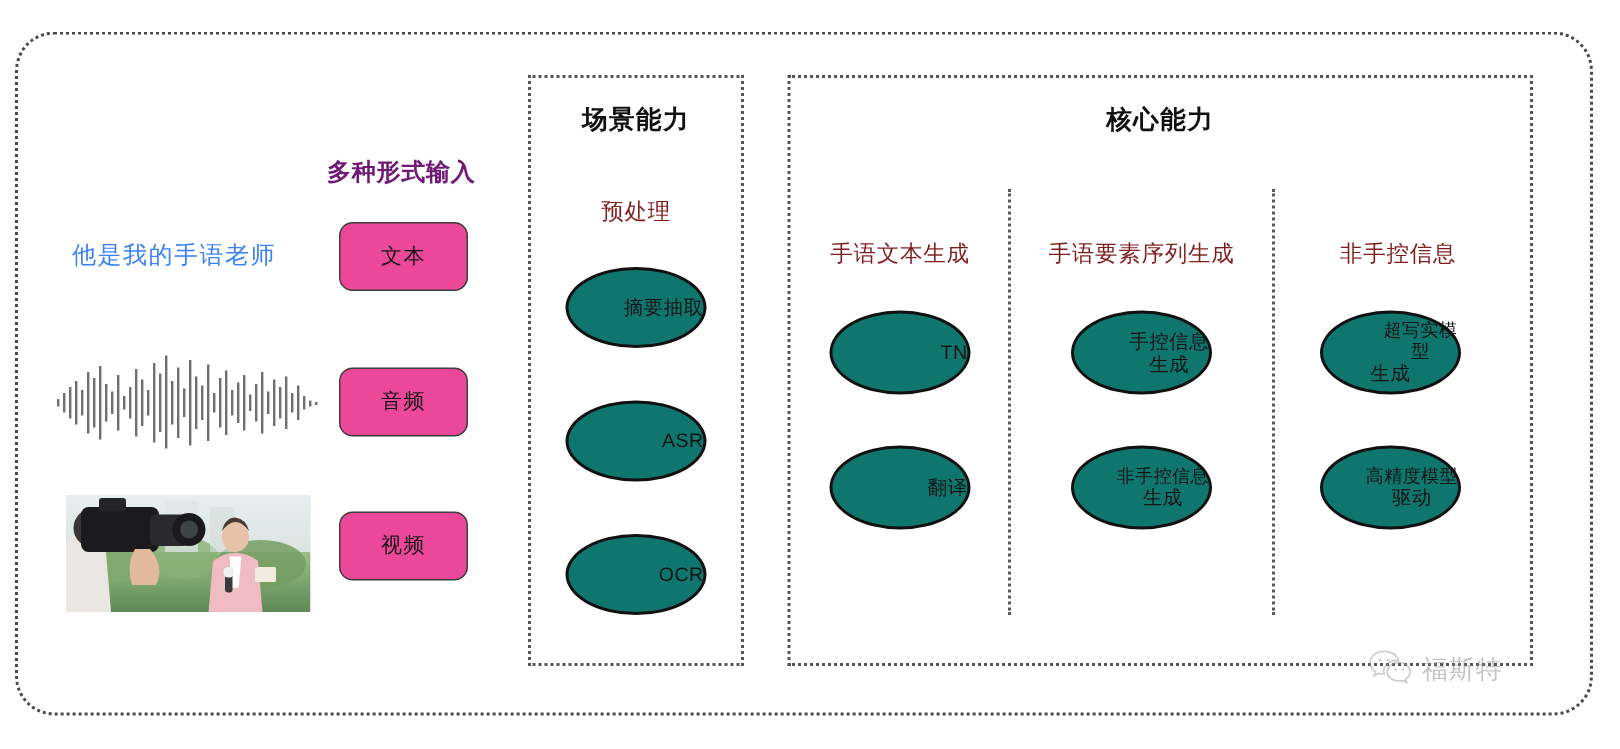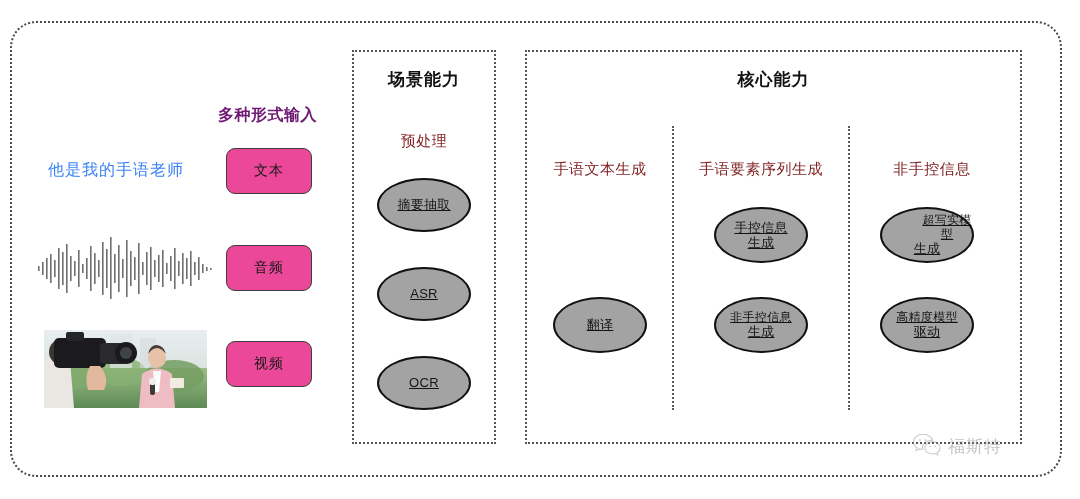--- a/index.html
+++ b/index.html
@@ -58,31 +58,30 @@
     text-align: center;
     white-space: nowrap;
     letter-spacing: 0.5px;
   }
 
   
   .ellipse {
     position: absolute;
     border: 2px solid #111111;
     border-radius: 50%;
-    background: #a3a3a3;
+    background: #0f766e;
     display: flex;
     align-items: center;
-    justify-content: center;
+    justify-content: flex-end;
     text-align: center;
     box-sizing: border-box;
     font-size: 13px;
     line-height: 1.18;
     color: #141414;
     letter-spacing: 0.3px;
-    text-decoration: underline;
   }
   .ellipse span { display: block; }
 
   
   .chip {
     position: absolute;
     border: 1.6px solid #3d3d3d;
     border-radius: 9px;
     background: #ec4899;
     display: flex;
@@ -279,20 +278,25 @@
 
   <div class="panel" style="left:525px; top:50px; width:497px; height:394px;"></div>
 
   <div class="panel-title" style="left:525px; top:68px; width:497px;">核心能力</div>
 
   <div class="vdivider" style="left:672px; top:126px; height:284px;"></div>
   <div class="vdivider" style="left:848px; top:126px; height:284px;"></div>
 
   <div class="group-heading" style="left:528px; top:160px; width:144px;">手语文本生成</div>
 
+  <div class="ellipse" style="left:553px; top:207px; width:94px; height:56px;">
+    <div>
+      <span>TN</span>
+    </div>
+  </div>
 
   <div class="ellipse" style="left:553px; top:297px; width:94px; height:56px;">
     <div>
       <span>翻译</span>
     </div>
   </div>
 
   <div class="group-heading" style="left:684px; top:160px; width:154px;">手语要素序列生成</div>
 
   <div class="ellipse" style="left:714px; top:207px; width:94px; height:56px;">

